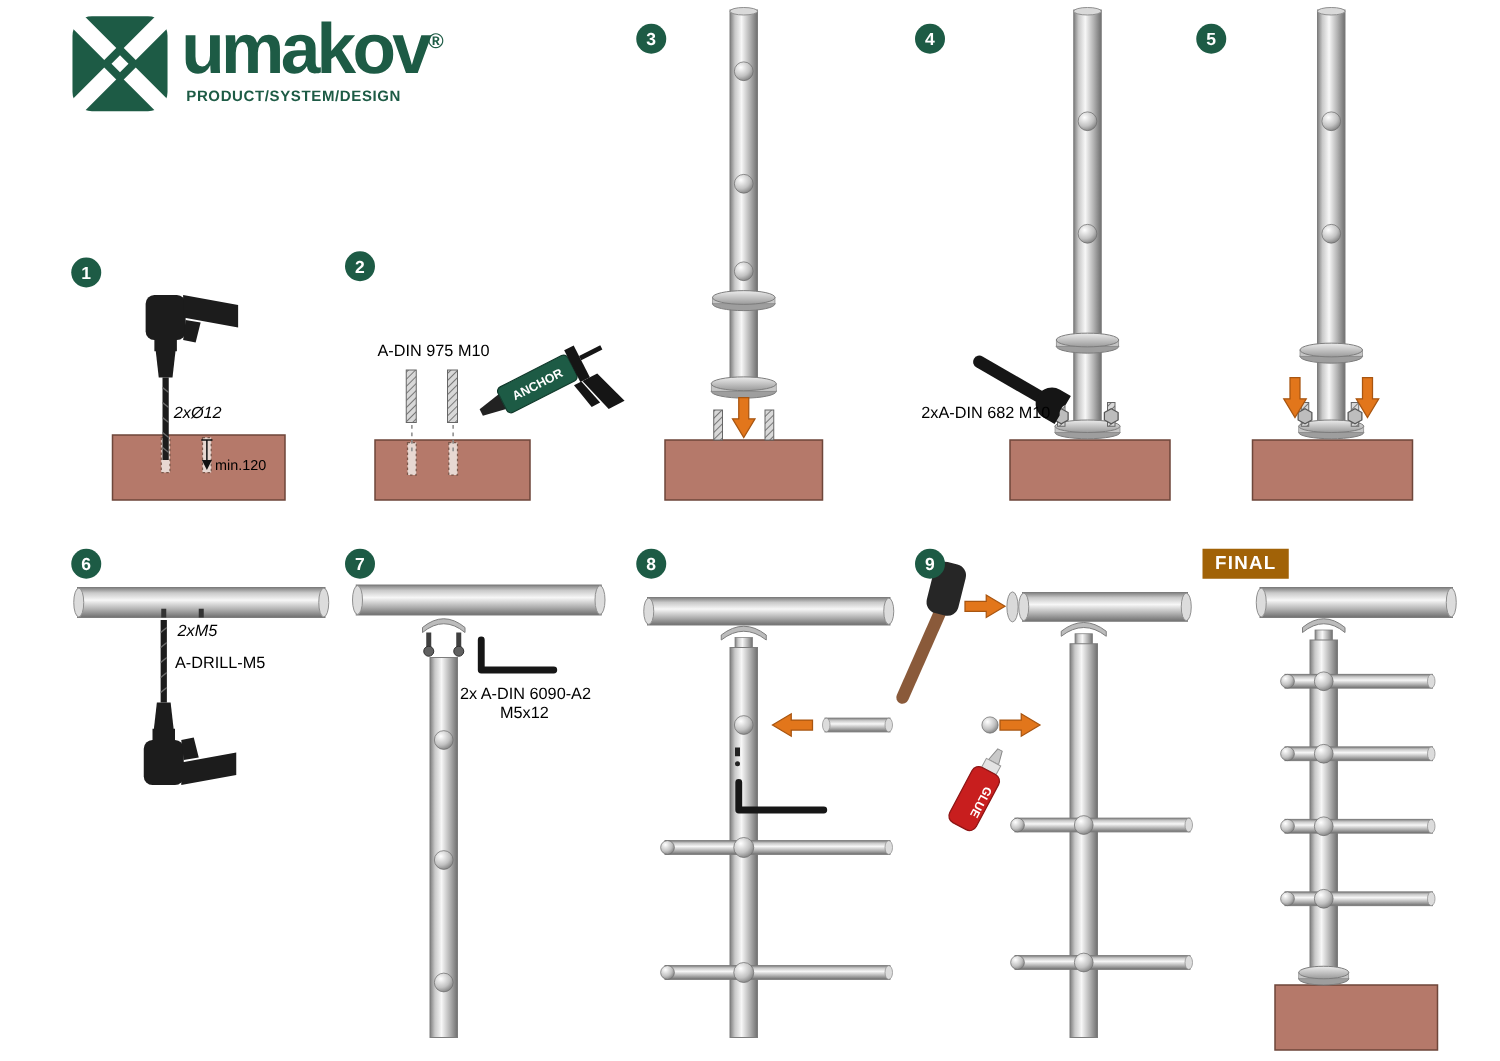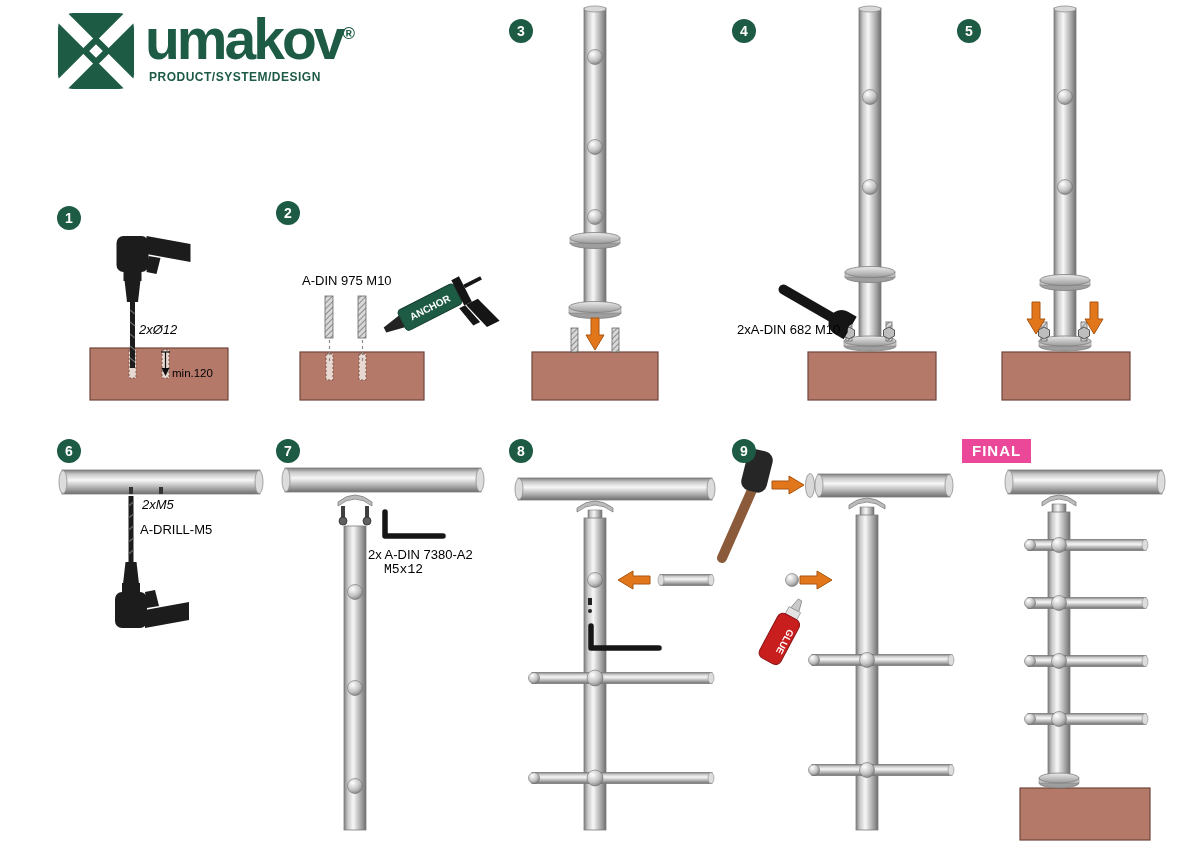--- a/index.html
+++ b/index.html
@@ -24,28 +24,28 @@
 
   
   .badge {
     position:absolute; width:24px; height:24px; border-radius:50%;
     background:#1d5b45; color:#fff; font-size:14px; font-weight:bold;
     display:flex; align-items:center; justify-content:center;
   }
 
   
   .final-tag {
-    position:absolute; background:#ec4899; color:#fff;
+    position:absolute; background:#a16207; color:#fff;
     font-size:15px; font-weight:bold; letter-spacing:1px; padding:3px 10px 4px;
   }
 
   
   .lbl { position:absolute; font-size:13px; color:#000000; white-space:nowrap; }
   .lbl-sm { font-size:11.5px; }
-  .lbl-2line .line2 { margin-left:16px;font-family:Liberation Mono, monospace; }
+  .lbl-2line .line2 { margin-left:32px; }
 </style>
 </head>
 <body>
 
 <div class="canvas">
 
   <svg class="art" width="1200" height="849" viewBox="0 0 1200 849">
     <defs>
       <linearGradient id="gPostH" x1="0" y1="0" x2="1" y2="0">
         <stop offset="0" stop-color="#7e7e7e"></stop>
@@ -356,17 +356,17 @@
   <div class="badge" style="left:732px; top:439px;">9</div>
   <div class="final-tag" style="left:962px; top:439px;">FINAL</div>
 
   <div class="lbl" style="left:139px; top:322px;font-style:italic;">2xØ12</div>
   <div class="lbl lbl-sm" style="left:172px; top:354px;margin-top:13px;">min.120</div>
   <div class="lbl" style="left:302px; top:273px;">A-DIN 975 M10</div>
   <div class="lbl" style="left:737px; top:322px;">2xA-DIN 682 M10</div>
   <div class="lbl" style="left:142px; top:497px;font-style:italic;">2xM5</div>
   <div class="lbl" style="left:140px; top:522px;">A-DRILL-M5</div>
   <div class="lbl lbl-2line" style="left:368px; top:547px;">
-    <div class="line1">2x A-DIN 7380-A2</div>
+    <div class="line1">2x A-DIN 6090-A2</div>
     <div class="line2">M5x12</div>
   </div>
 
 </div>
 
 </body></html>

